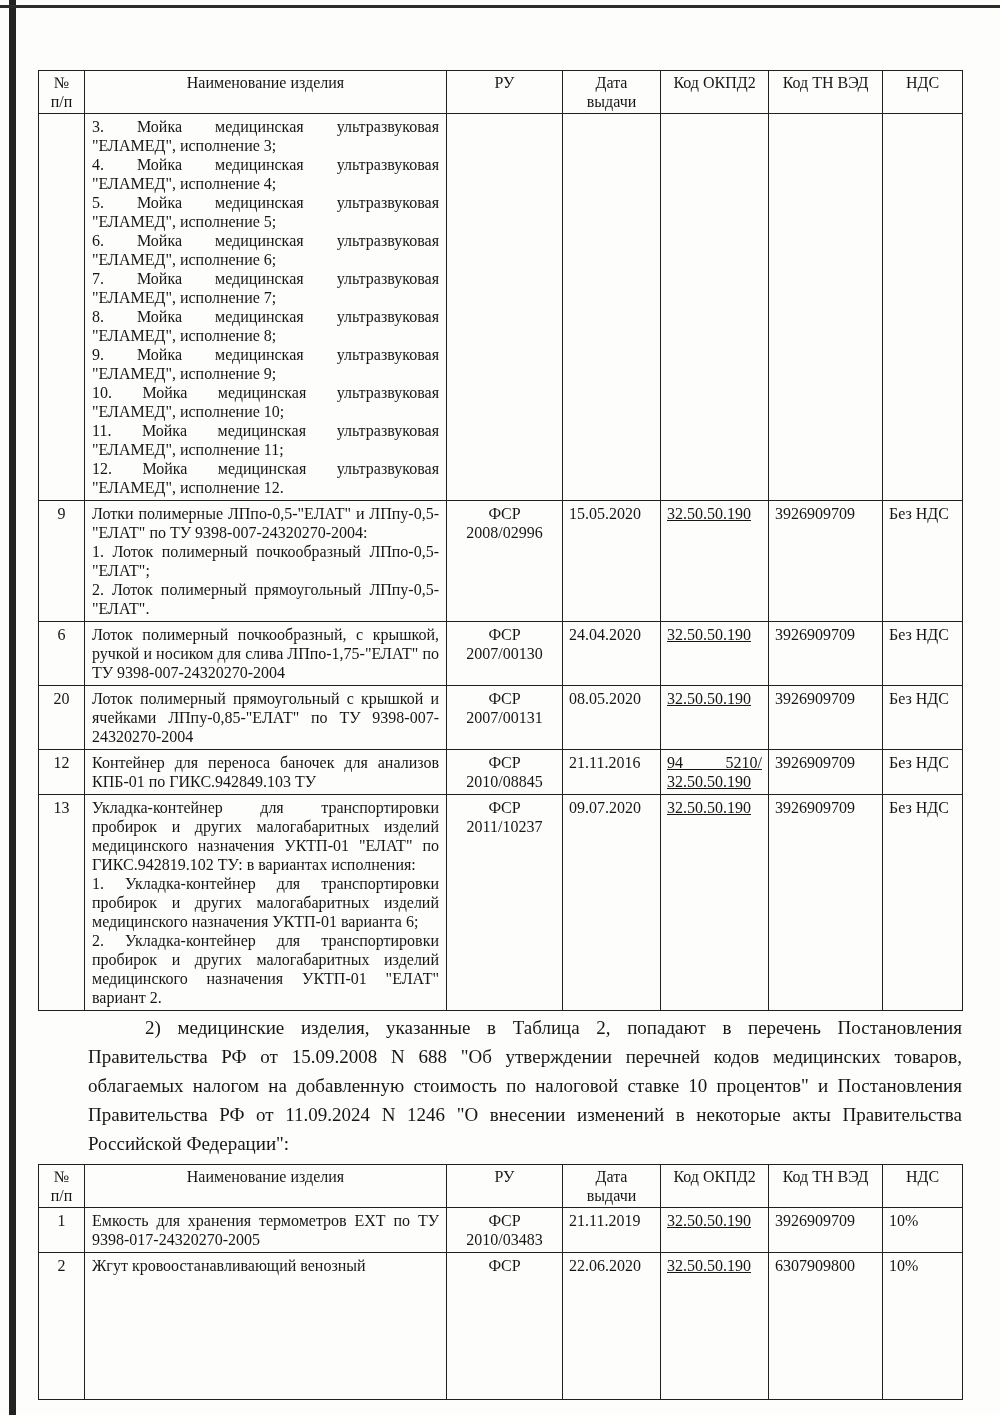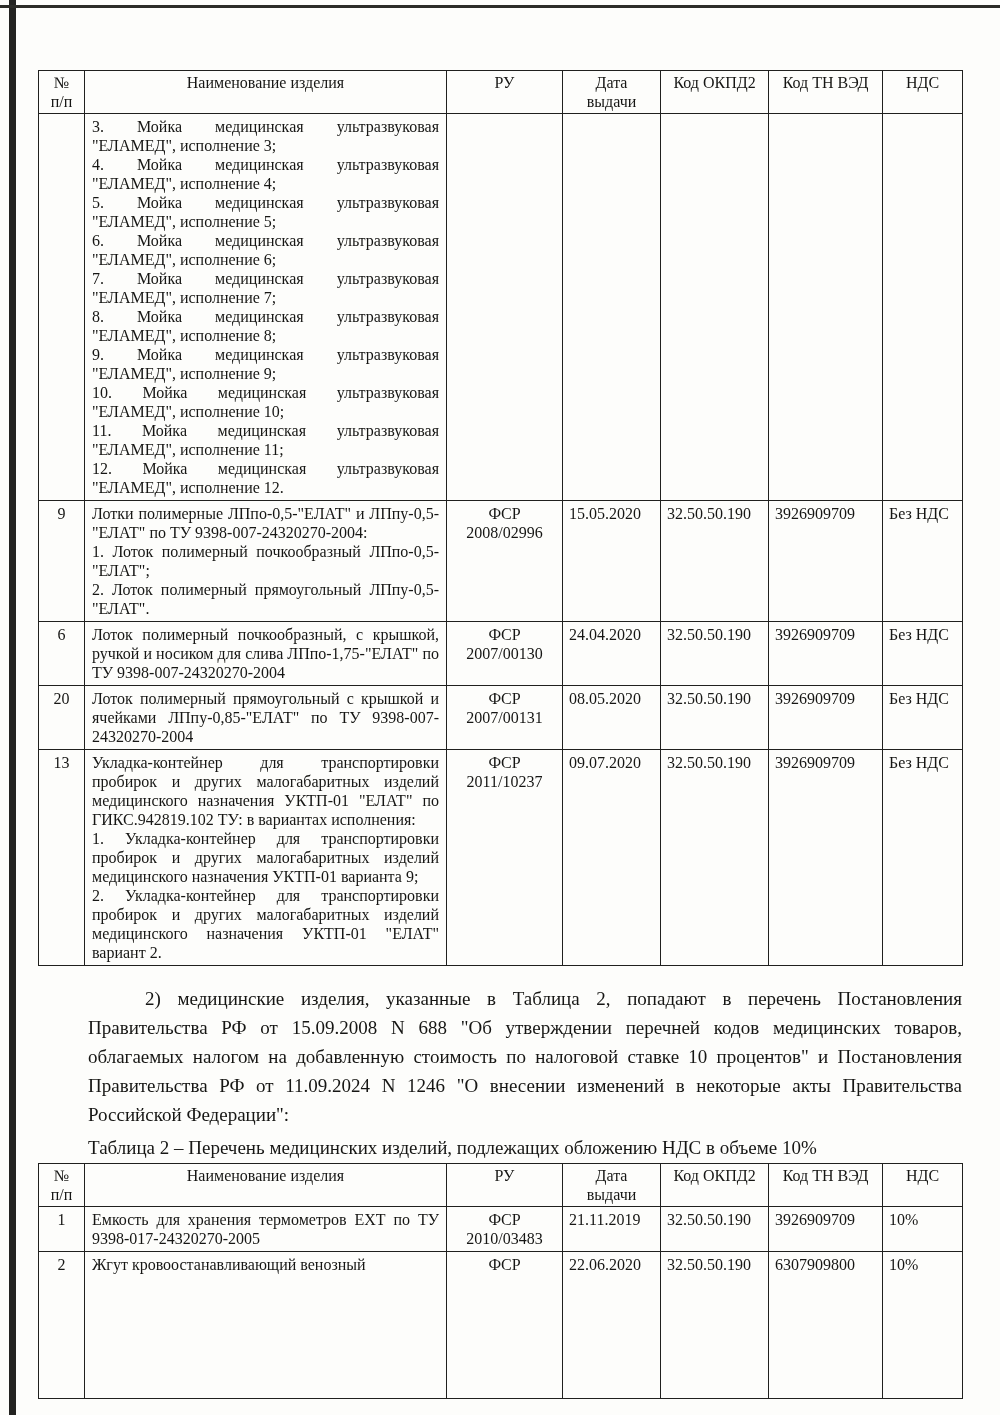--- a/index.html
+++ b/index.html
@@ -10,22 +10,22 @@
   .scan-top{position:absolute;top:5px;left:0;width:1000px;height:3px;background:#2c2c28;}
   .content{position:absolute;left:38px;top:70px;width:924px;}
   table.doc{border-collapse:collapse;width:924px;table-layout:fixed;}
   .doc th,.doc td{border:1px solid #20201e;vertical-align:top;font-size:16px;line-height:19px;
                   font-weight:normal;padding:3px 6px;}
   .doc th{text-align:center;white-space:pre-line;padding:2px 3px;}
   td.c-num{text-align:center;}
   td.c-name{padding:3px 7px;margin-top:17px;}
   td.c-name .para{text-align:justify;}
   td.c-ru .para{text-align:center;}
-  td.c-okpd{text-align:justify;}
-  .body-par{margin:18px 0 6px 50px;width:874px;font-size:19px;line-height:29px;
+  td.c-okpd{text-align:justify;text-decoration:underline;}
+  .body-par{margin:2px 0 6px 50px;width:874px;font-size:19px;line-height:29px;
             text-align:justify;text-indent:57px;}
   .caption{margin:6px 0 2px 50px;font-size:19px;line-height:26px;}
   .doc--t2 tbody tr:last-child td{height:140px;}
 </style>
 </head>
 <body>
 
 <div class="page">
   <div class="scan-left"></div>
   <div class="scan-top"></div>
@@ -118,43 +118,56 @@
             <td class="c-ru">
               <div class="para">ФСР</div>
               <div class="para">2007/00131</div>
             </td>
             <td class="c-date">08.05.2020</td>
             <td class="c-okpd">32.50.50.190</td>
             <td class="c-tnv">3926909709</td>
             <td class="c-nds">Без НДС</td>
           </tr>
 
+          <tr>
+            <td class="c-num">12</td>
+            <td class="c-name">
+              <div class="para">Контейнер для переноса баночек для анализов КПБ-01 по ГИКС.942849.103 ТУ</div>
+            </td>
+            <td class="c-ru">
+              <div class="para">ФСР</div>
+              <div class="para">2010/08845</div>
+            </td>
+            <td class="c-date">21.11.2016</td>
+            <td class="c-okpd">94 5210/ 32.50.50.190</td>
+            <td class="c-tnv">3926909709</td>
+            <td class="c-nds">Без НДС</td>
+          </tr>
 
           <tr>
             <td class="c-num">13</td>
             <td class="c-name">
               <div class="para">Укладка-контейнер для транспортировки пробирок и других малогабаритных изделий медицинского назначения УКТП-01 "ЕЛАТ" по ГИКС.942819.102 ТУ: в вариантах исполнения:</div>
-              <div class="para">1. Укладка-контейнер для транспортировки пробирок и других малогабаритных изделий медицинского назначения УКТП-01 варианта 9;</div>
+              <div class="para">1. Укладка-контейнер для транспортировки пробирок и других малогабаритных изделий медицинского назначения УКТП-01 варианта 6;</div>
               <div class="para">2. Укладка-контейнер для транспортировки пробирок и других малогабаритных изделий медицинского назначения УКТП-01 "ЕЛАТ" вариант 2.</div>
             </td>
             <td class="c-ru">
               <div class="para">ФСР</div>
               <div class="para">2011/10237</div>
             </td>
             <td class="c-date">09.07.2020</td>
             <td class="c-okpd">32.50.50.190</td>
             <td class="c-tnv">3926909709</td>
             <td class="c-nds">Без НДС</td>
           </tr>
         </tbody>
     </table>
 
     <p class="body-par">2) медицинские изделия, указанные в Таблица 2, попадают в перечень Постановления Правительства РФ от 15.09.2008 N 688 "Об утверждении перечней кодов медицинских товаров, облагаемых налогом на добавленную стоимость по налоговой ставке 10 процентов" и Постановления Правительства РФ от 11.09.2024 N 1246 "О внесении изменений в некоторые акты Правительства Российской Федерации":</p>
 
-    <p class="caption">Таблица 2 – Перечень медицинских изделий, подлежащих обложению НДС в объеме 10%</p>
 
     <table class="doc doc--t2">
       <colgroup>
         <col style="width:46px">
           <col style="width:362px">
           <col style="width:116px">
         <col style="width:98px">
           <col style="width:108px">
           <col style="width:114px">
           <col style="width:80px">

